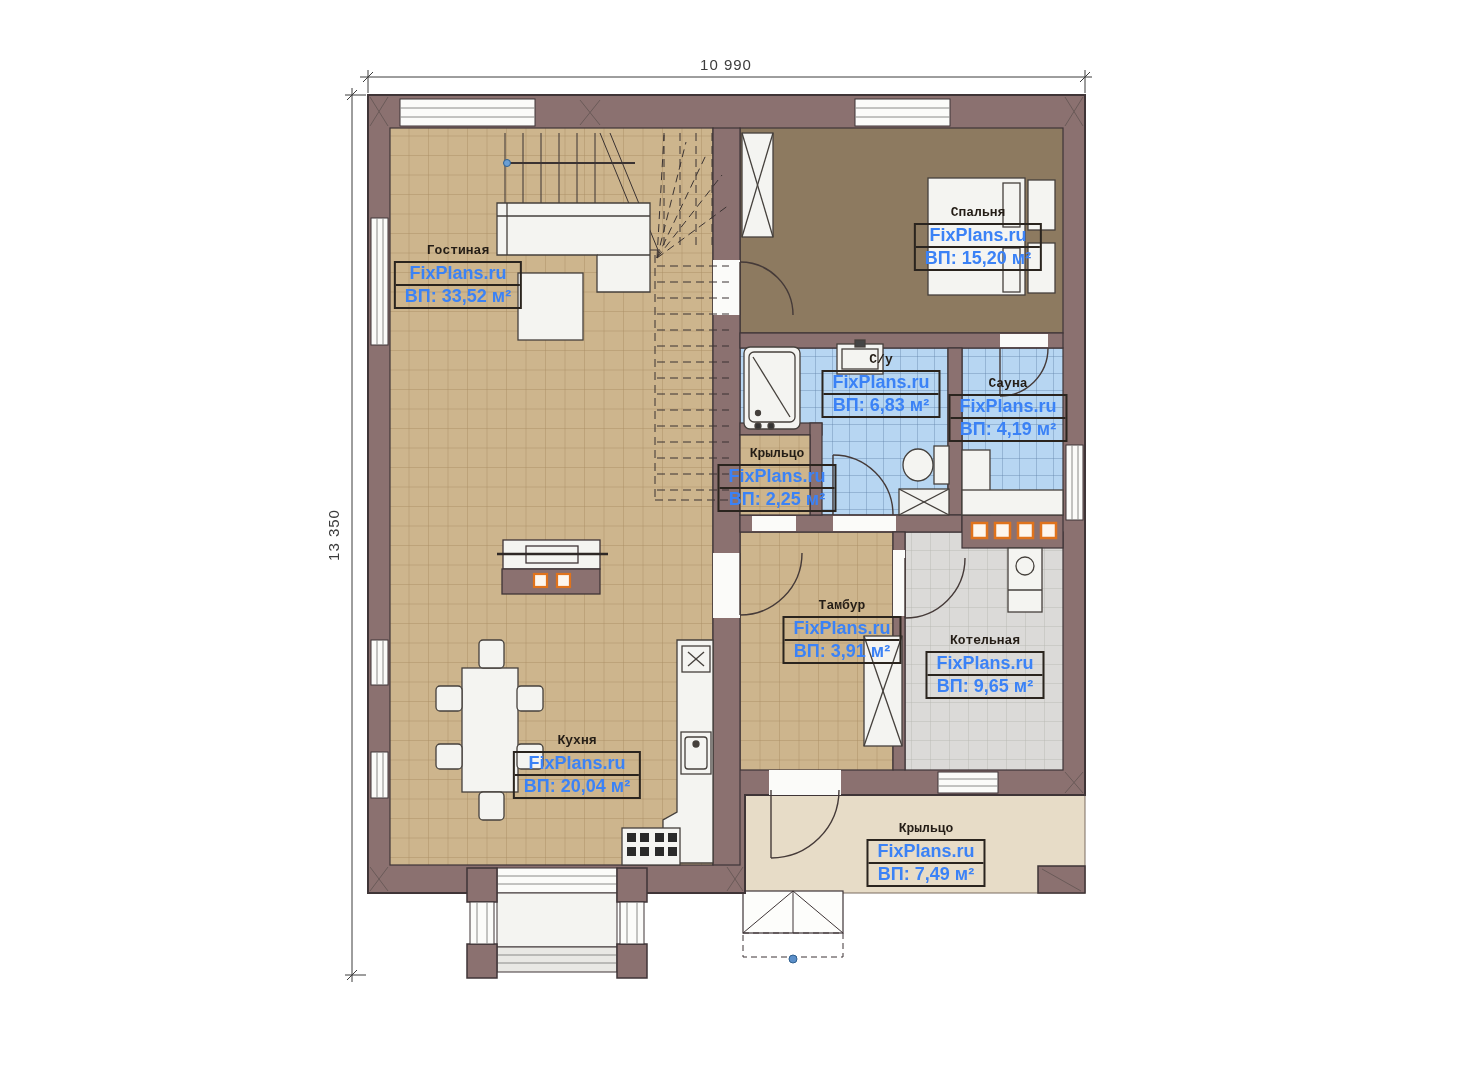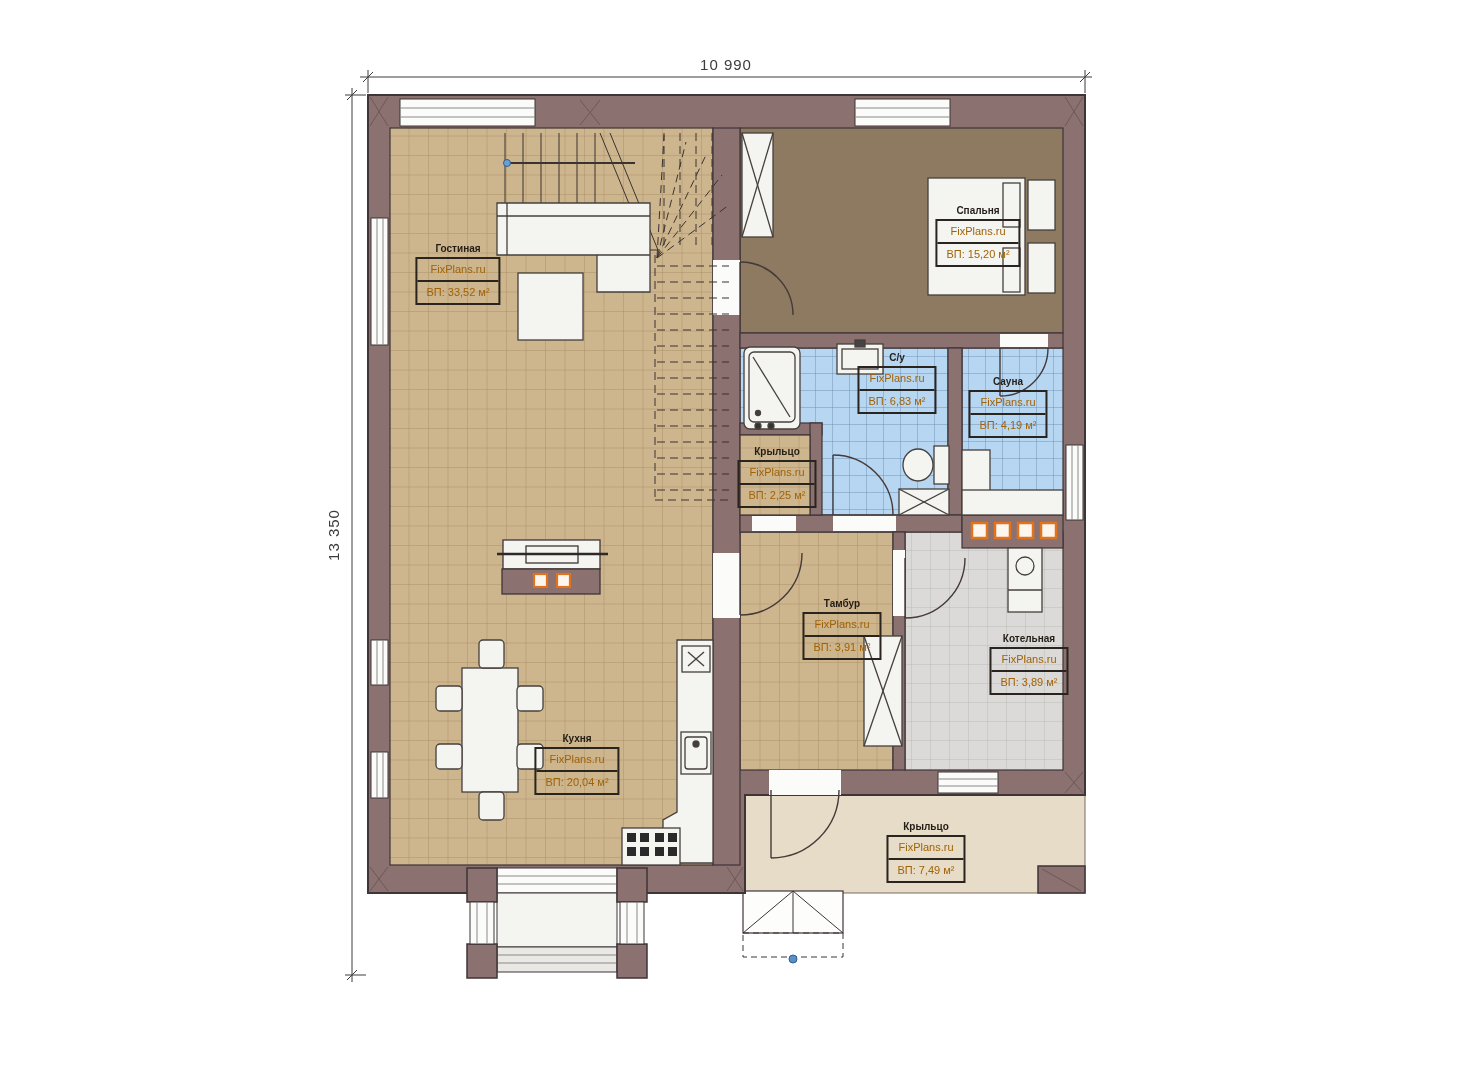--- a/index.html
+++ b/index.html
@@ -10,24 +10,24 @@
   .plan-svg{position:absolute;left:0;top:0;}
   .dim{
     position:absolute;color:#3c3c3c;font-size:15px;letter-spacing:1px;
     transform:translateX(-50%);white-space:nowrap;
   }
   .dim-left{transform:translate(-50%,-50%) rotate(-90deg);}
   .room-label{
     position:absolute;transform:translateX(-50%);text-align:center;
     color:#241d16;white-space:nowrap;
   }
-  .room-label .rname{font-weight:bold;font-size:10px;margin-bottom:3px;}
+  .room-label .rname{font-weight:bold;font-size:13px;margin-bottom:3px;font-family:Liberation Mono, monospace;}
   .room-label .box{
     display:inline-block;border:2px solid #2a241e;background:transparent;
-    font-size:11px;color:#a16207;
+    font-size:18px;color:#3b82f6;font-weight:bold;
   }
   .room-label .box .row{padding:2px 9px;line-height:17px;}
   .room-label .box .row.wm{border-bottom:2px solid #2a241e;}
 </style>
 </head>
 <body>
 
 <div class="canvas">
 
 <svg class="plan-svg" width="1473" height="1080" viewBox="0 0 1473 1080">
@@ -332,21 +332,21 @@
 </div>
 
 <div class="room-label" style="left:978px;top:205px;">
   <div class="rname">Спальня</div>
   <div class="box">
     <div class="row wm">FixPlans.ru</div>
     <div class="row">ВП: 15,20 м²</div>
   </div>
 </div>
 
-<div class="room-label" style="left:881px;top:352px;margin-left:16px;">
+<div class="room-label" style="left:881px;top:352px;">
   <div class="rname">С/у</div>
   <div class="box">
     <div class="row wm">FixPlans.ru</div>
     <div class="row">ВП: 6,83 м²</div>
   </div>
 </div>
 
 <div class="room-label" style="left:1008px;top:376px;">
   <div class="rname">Сауна</div>
   <div class="box">
@@ -364,25 +364,25 @@
 </div>
 
 <div class="room-label" style="left:806px;top:598px;margin-left:36px;">
   <div class="rname">Тамбур</div>
   <div class="box">
     <div class="row wm">FixPlans.ru</div>
     <div class="row">ВП: 3,91 м²</div>
   </div>
 </div>
 
-<div class="room-label" style="left:1029px;top:633px;">
+<div class="room-label" style="left:985px;top:633px;">
   <div class="rname">Котельная</div>
   <div class="box">
     <div class="row wm">FixPlans.ru</div>
-    <div class="row">ВП: 3,89 м²</div>
+    <div class="row">ВП: 9,65 м²</div>
   </div>
 </div>
 
 <div class="room-label" style="left:577px;top:733px;">
   <div class="rname">Кухня</div>
   <div class="box">
     <div class="row wm">FixPlans.ru</div>
     <div class="row">ВП: 20,04 м²</div>
   </div>
 </div>

